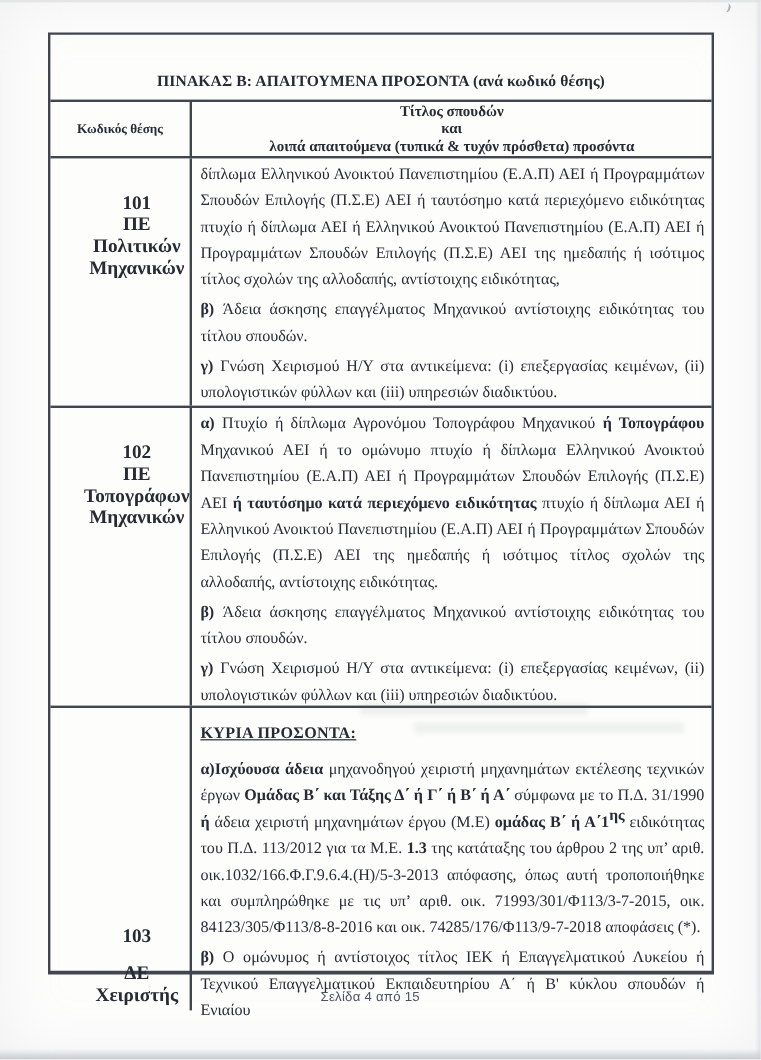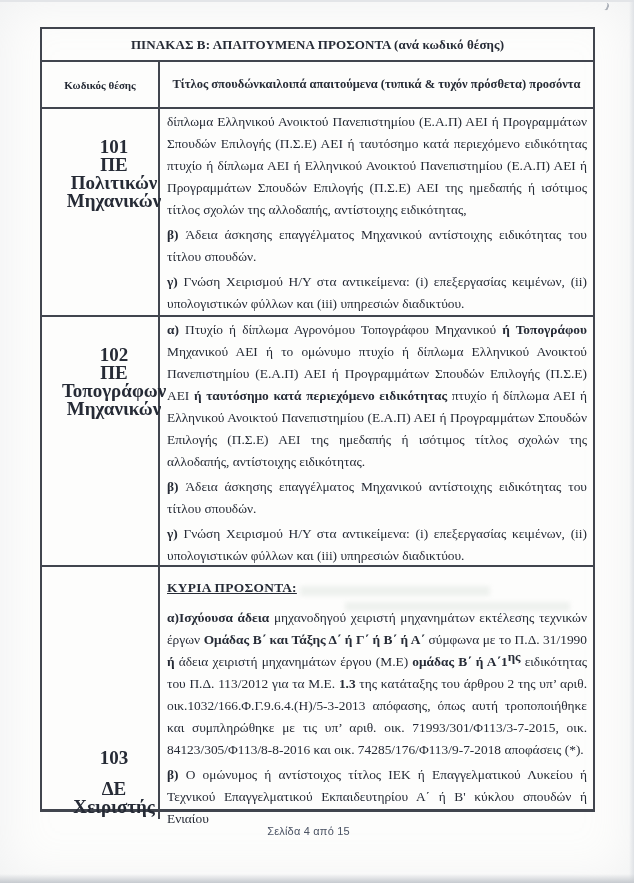--- a/index.html
+++ b/index.html
@@ -29,42 +29,42 @@
   
   .tbl{
     position:absolute;left:40px;top:27px;width:555px;height:785px;
     box-sizing:border-box;
     border:2px solid #41454e;border-bottom-width:3px;
     color:#262b36;
   }
   .t-title{
     box-sizing:border-box;height:33px;border-bottom:2px solid #41454e;
     display:flex;align-items:center;justify-content:center;
-    font-weight:bold;font-size:13px;letter-spacing:.1px;
+    font-weight:bold;font-size:13px;letter-spacing:.1px;margin-top:23px;
   }
   .trow{display:flex;box-sizing:border-box;border-bottom:2px solid #41454e;}
   .trow.last{border-bottom:none;}
   .c1{
     box-sizing:border-box;width:118px;flex:0 0 118px;
     border-right:2px solid #41454e;
     display:flex;flex-direction:column;align-items:center;
     text-align:center;
   }
   .c2{flex:1;box-sizing:border-box;min-width:0;}
 
   .t-head{height:47px;}
   .t-head .c1{justify-content:center;font-weight:bold;font-size:11px;}
-  .head2{display:flex;flex-direction:row;align-items:center;justify-content:center;
+  .head2{display:flex;flex-direction:column;align-items:center;justify-content:center;
     font-weight:bold;font-size:12.5px;line-height:14.5px;text-align:right;}
 
   .r1{height:208px;}
   .r2{height:250px;}
   .r3{height:252px;}
 
-  .code-cell{padding-top:29px;font-weight:bold;font-size:19px;line-height:18px;padding-left:28px;}
+  .code-cell{padding-top:29px;font-weight:bold;font-size:16px;line-height:18px;padding-left:28px;}
   .r3 .code-cell{padding-top:0;justify-content:flex-end;padding-bottom:3px;gap:13px;}
 
   .body-cell{
     padding:2px 6px 0 7px;
     font-size:13.4px;line-height:22px;
     text-align:justify;text-justify:inter-word;
   }
   .body-cell p{margin:0 0 3px 0;}
   .r3 .body-cell{padding-top:10px;}
   .r3 .body-cell p.hd{margin-bottom:8px;}

